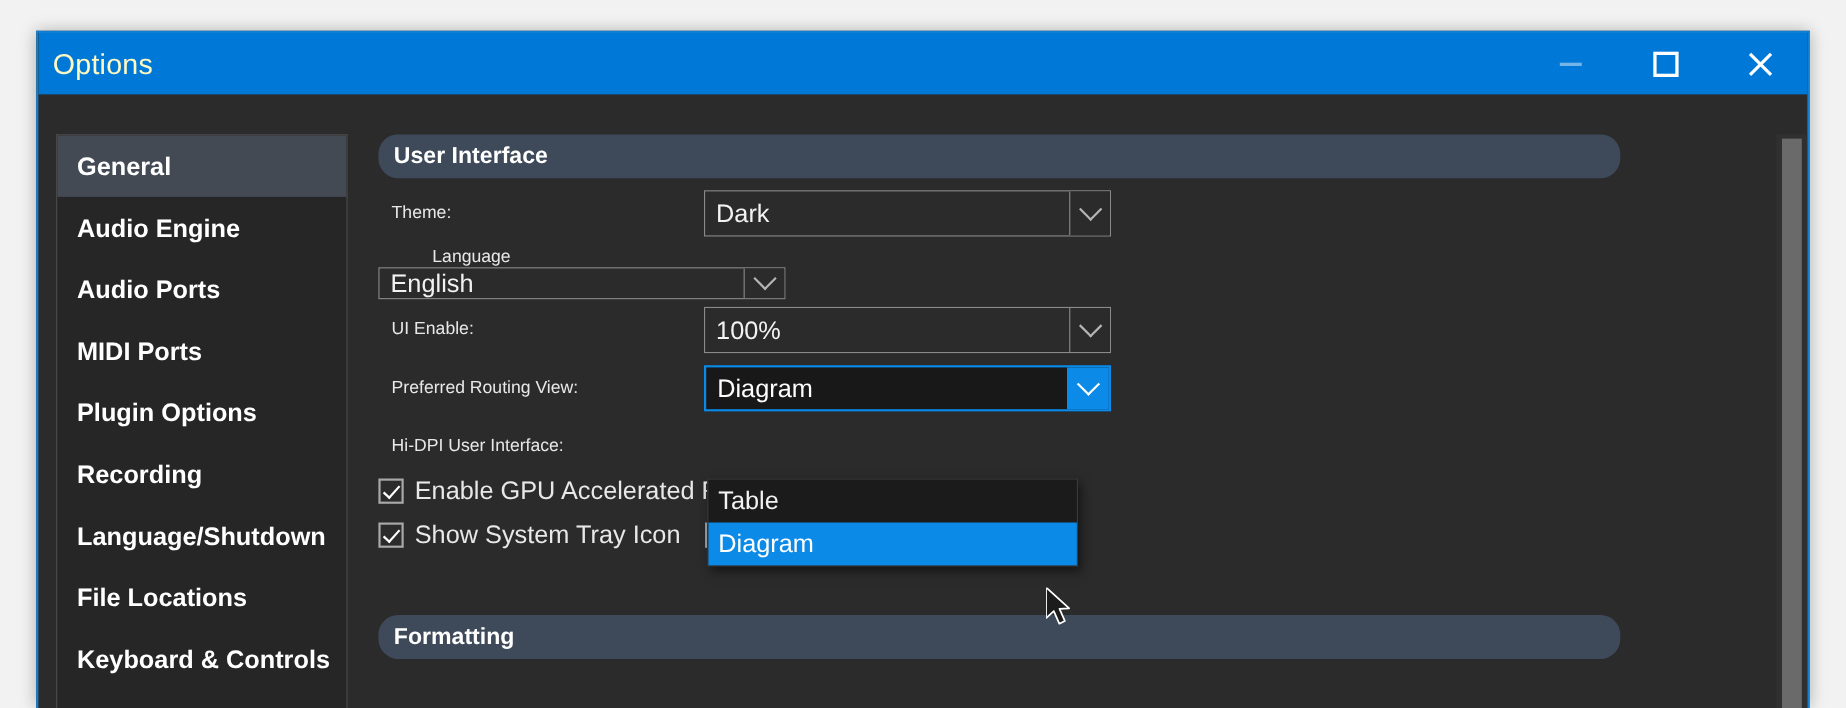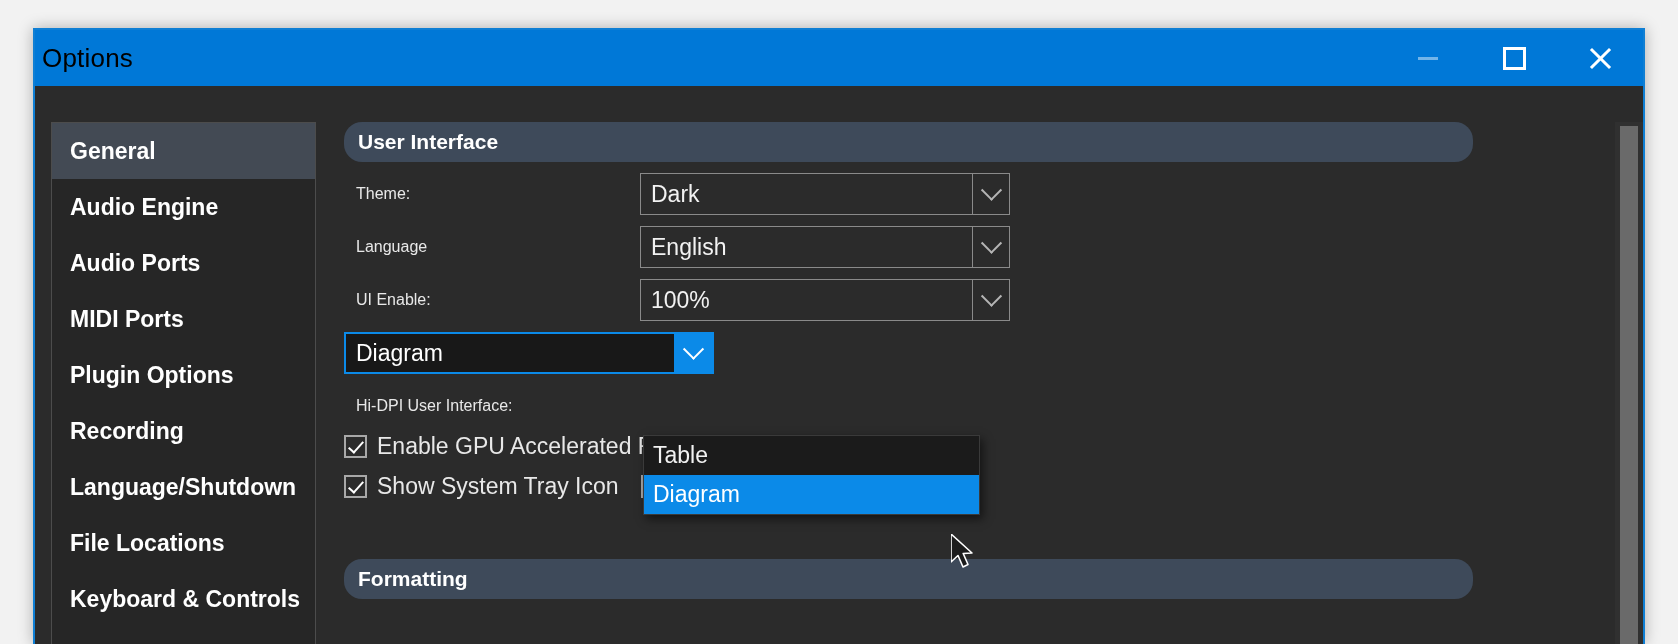--- a/index.html
+++ b/index.html
@@ -38,23 +38,23 @@
   .titlebar {
     position: absolute;
     left: 0; top: 0;
     width: 100%;
     height: 56px;
     background: #0078d7;
     display: flex;
     align-items: center;
   }
   .title-text {
-    color: #000000;
+    color: #fef9c3;
     font-size: 26px;
-    margin-left: 7px;
+    margin-left: 13px;
     letter-spacing: .2px;
     white-space: nowrap;
   }
   .win-controls {
     margin-left: auto;
     display: flex;
     height: 100%;
     align-items: center;
   }
   .win-btn {
@@ -388,41 +388,42 @@
         <div class="frow" style="top:50px;">
           <div class="flabel">Theme:</div>
           <div class="combo">
             <div class="value">Dark</div>
             <div class="arrow-btn">
               <div class="chev"></div>
             </div>
           </div>
         </div>
 
-        <div class="frow" style="top:103px;">
+        <div class="frow" style="top:103px;flex-direction:column;">
           <div class="flabel">Language</div>
           <div class="combo">
             <div class="value">English</div>
             <div class="arrow-btn">
               <div class="chev"></div>
             </div>
           </div>
         </div>
 
         <div class="frow" style="top:156px;">
           <div class="flabel">UI Enable:</div>
           <div class="combo">
             <div class="value">100%</div>
             <div class="arrow-btn">
               <div class="chev"></div>
             </div>
           </div>
         </div>
 
         <div class="frow" style="top:209px;">
+          <div class="flabel">Preferred Routing View:</div>
           <div class="combo open">
             <div class="value">Diagram</div>
             <div class="arrow-btn">
               <div class="chev"></div>
             </div>
           </div>
         </div>
 
         <div class="frow" style="top:262px;">
           <div class="flabel">Hi-DPI User Interface:</div>

